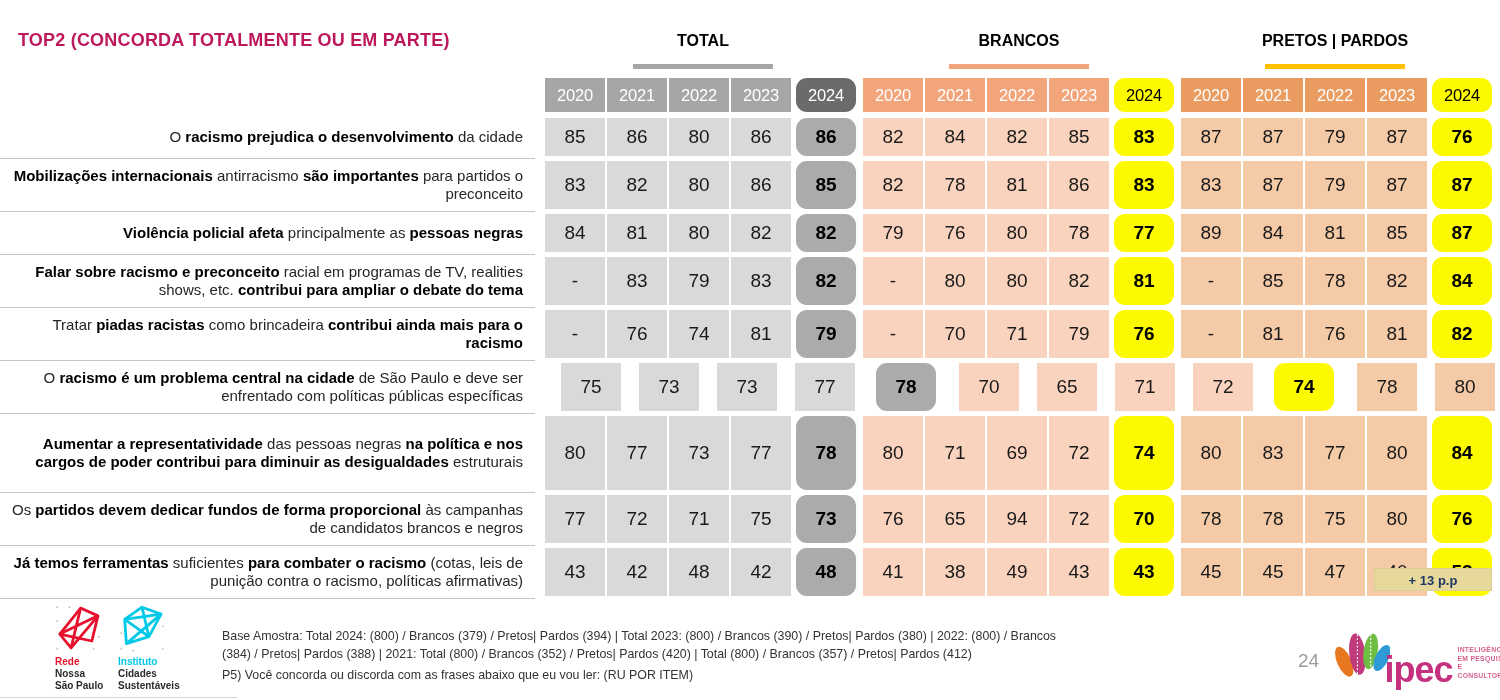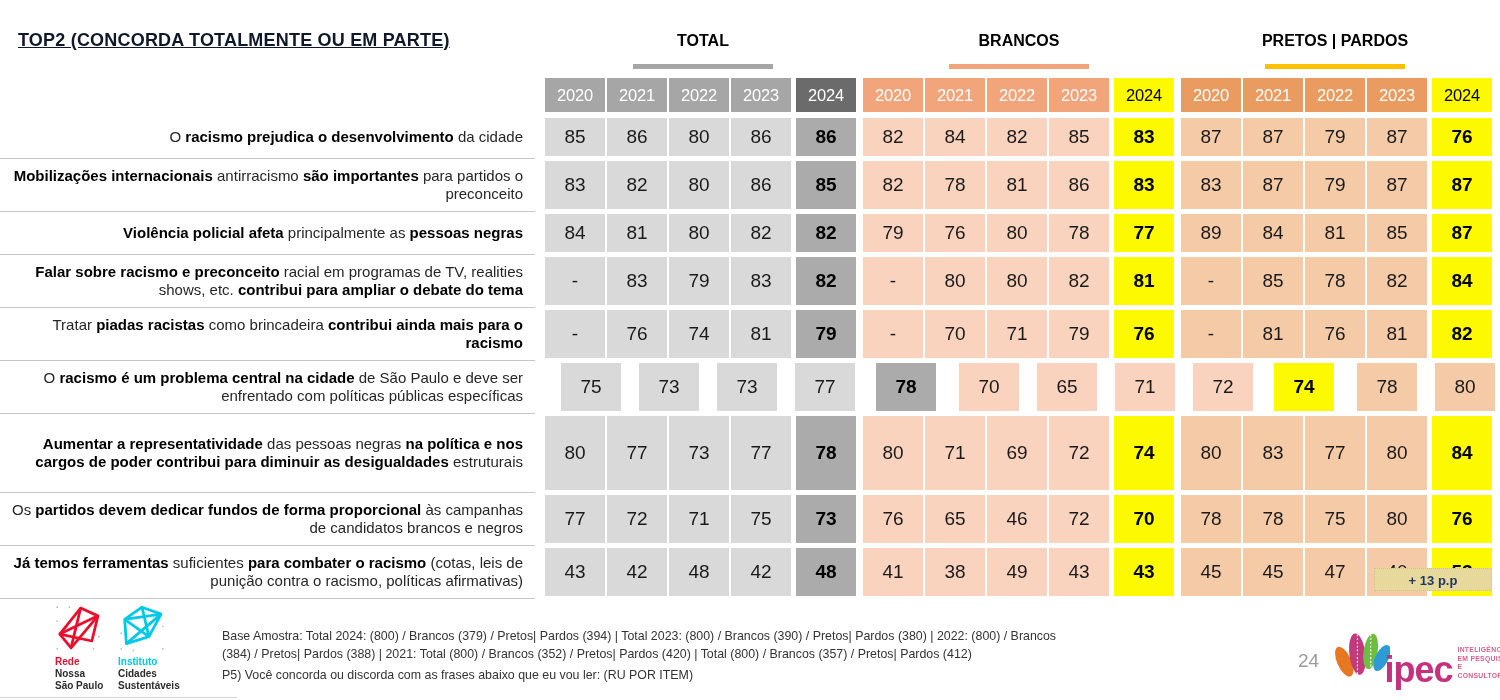--- a/index.html
+++ b/index.html
@@ -1,40 +1,40 @@
 <!DOCTYPE html>
 <html style="--c-th: #A6A6A6; --c-th24: #6B6B6B; --c-tc: #D9D9D9; --c-tc24: #ABABAB; --c-bh: #F2A47A; --c-bc: #FAD3BE; --c-ph: #EA9C60; --c-pc: #F5CAA7; --c-y24: #FDF900; --c-pu: #FFC000; --c-ann-bg: #E7D89B; --c-ann-tx: #1F3864; --c-rede: #E8112D; --c-ics: #00C9E8; --c-ipec: #C5317E;"><head>
 <meta charset="utf-8">
 <style>
   html,body{margin:0;padding:0;background:#fff;}
   .slide{position:relative;width:1500px;height:700px;background:#ffffff;overflow:hidden;
          font-family:"Liberation Sans","DejaVu Sans",sans-serif;}
 
-  .title{position:absolute;left:18px;top:30px;font-size:18px;font-weight:700;color:#0f172a;letter-spacing:.2px;text-decoration:underline;}
+  .title{position:absolute;left:18px;top:30px;font-size:18px;font-weight:700;color:#be185d;letter-spacing:.2px;}
 
   .ghead{position:absolute;top:32px;width:220px;text-align:center;font-size:16px;font-weight:700;color:#000;}
   .gbar{position:absolute;top:64px;width:140px;height:5px;}
   .gbar-total{background:var(--c-th);}
   .gbar-brancos{background:var(--c-bh);}
   .gbar-pretos_pardos{background:var(--c-pu);}
 
   #year-headers{position:absolute;left:0;top:78px;display:flex;height:34px;}
   #table-rows{position:absolute;left:0;top:118px;}
 
   .spacer{width:545px;flex:0 0 545px;}
   .trow{display:flex;margin-bottom:5px;}
   .lbl{width:545px;flex:0 0 545px;box-sizing:border-box;padding-right:22px;display:flex;
        align-items:center;justify-content:flex-end;position:relative;}
   .lbl .txt{text-align:right;font-size:15px;line-height:1.18;color:#262626;}
   .lbl .txt b{color:#000;}
   .lbl::after{content:"";position:absolute;left:0;right:10px;bottom:-3px;height:1px;background:#c6c6c6;}
 
   .cell{width:60px;flex:0 0 60px;margin-left:2px;display:flex;align-items:center;justify-content:center;
         font-size:19px;color:#1a1a1a;box-sizing:border-box;}
-  .m24{margin-left:5px;}
+  .m24{margin-left:5px;border-radius:11px;}
   .mgrp{margin-left:7px;}
   .mfirst{margin-left:0;}
   .y24{font-weight:700;color:#000;}
 
   .ycell{font-size:16.5px;font-weight:400;color:#fff;letter-spacing:-.2px;}
   .h-total{background:var(--c-th);}    .h-total.y24{background:var(--c-th24);}
   .h-brancos{background:var(--c-bh);}  .h-pretos_pardos{background:var(--c-ph);}
   .h-brancos.y24,.h-pretos_pardos.y24{background:var(--c-y24);color:#000;}
 
   .c-total{background:var(--c-tc);}    .c-total.y24{background:var(--c-tc24);}
@@ -237,21 +237,21 @@
         <div class="lbl">
           <div class="txt"><span>Os </span><b>partidos devem dedicar fundos de forma proporcional</b><span> às campanhas de candidatos brancos e negros</span></div>
         </div>
         <div class="cell c-total mfirst">77</div>
         <div class="cell c-total">72</div>
         <div class="cell c-total">71</div>
         <div class="cell c-total">75</div>
         <div class="cell c-total y24 m24">73</div>
         <div class="cell c-brancos mgrp">76</div>
         <div class="cell c-brancos">65</div>
-        <div class="cell c-brancos">46</div>
+        <div class="cell c-brancos">94</div>
         <div class="cell c-brancos">72</div>
         <div class="cell c-brancos y24 m24">70</div>
         <div class="cell c-pretos_pardos mgrp">78</div>
         <div class="cell c-pretos_pardos">78</div>
         <div class="cell c-pretos_pardos">75</div>
         <div class="cell c-pretos_pardos">80</div>
         <div class="cell c-pretos_pardos y24 m24">76</div>
       </div>
       <div class="trow" style="height: 48px;">
         <div class="lbl">

